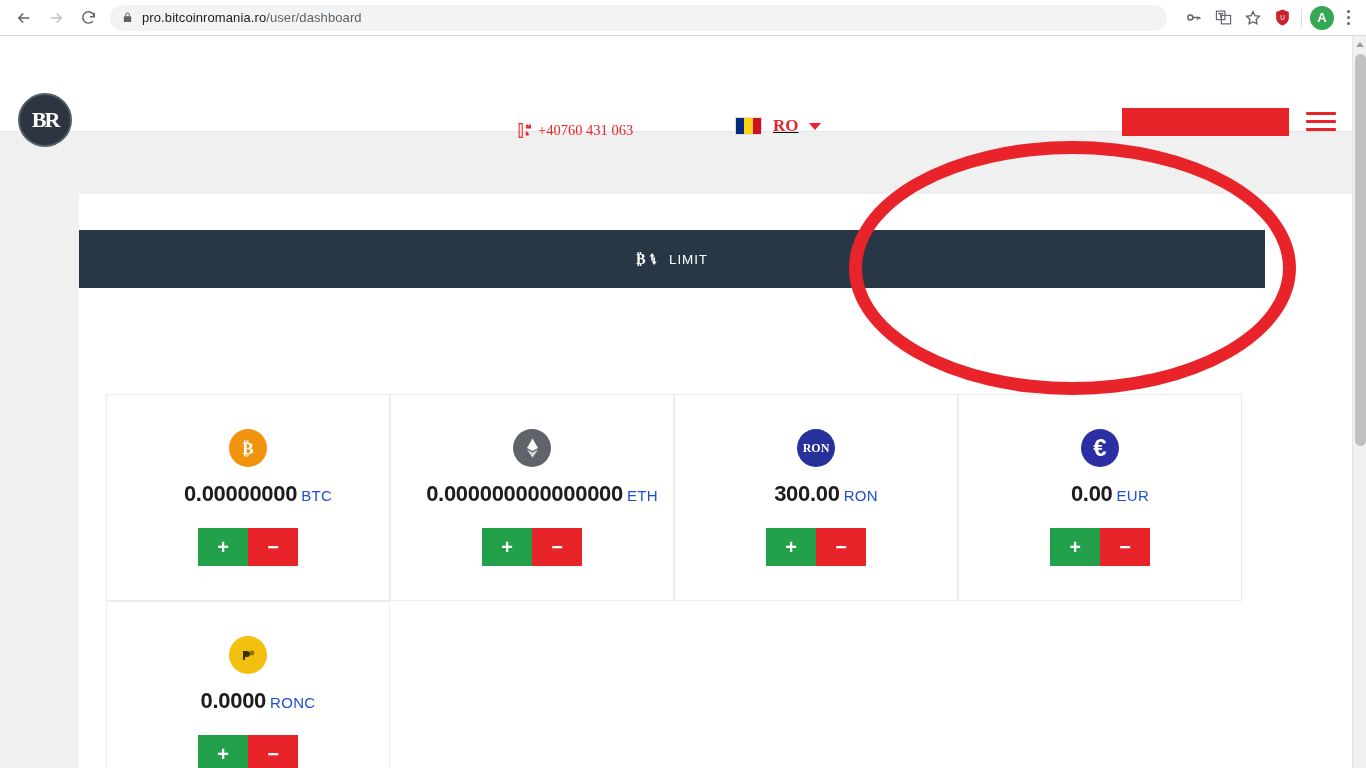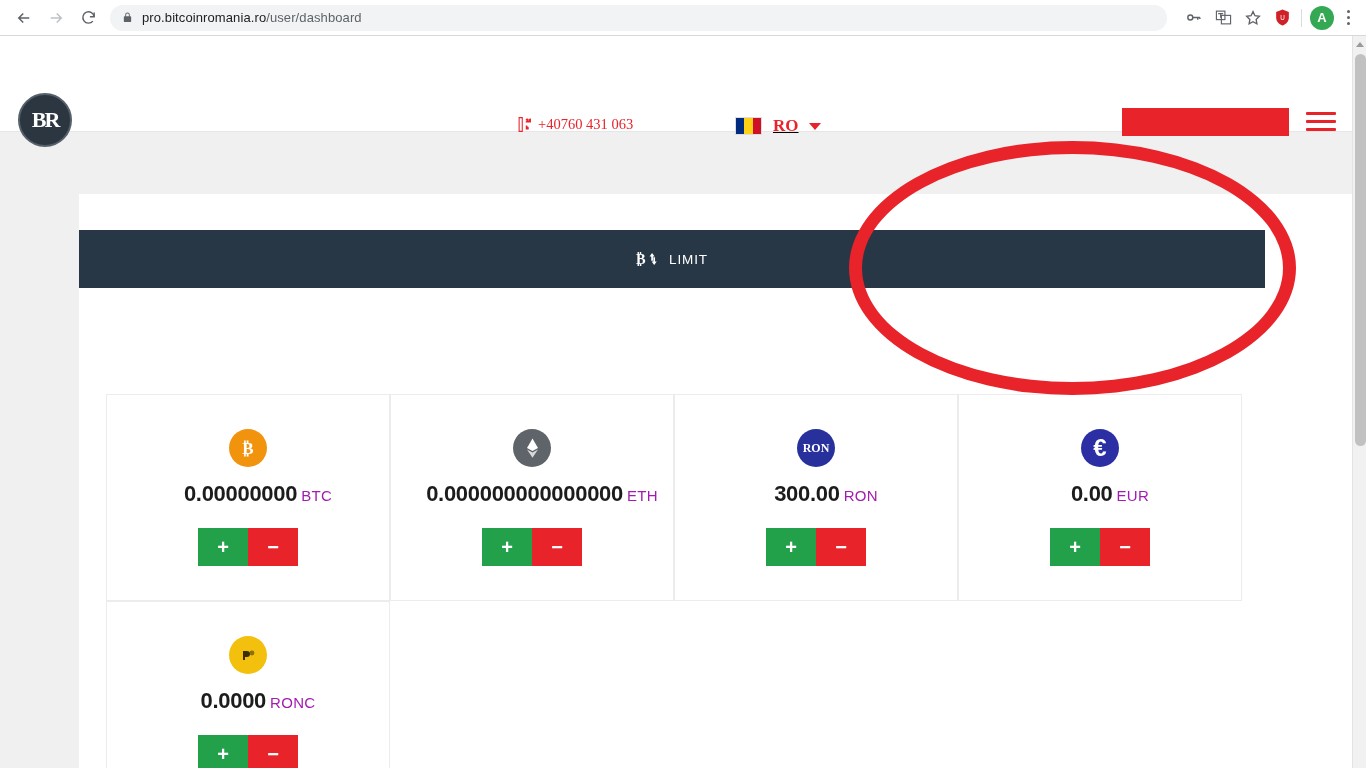--- a/index.html
+++ b/index.html
@@ -75,21 +75,21 @@
     border-radius: 50%;
     background: #2b3640;
     border: 2px solid #55606b;
     display: flex; align-items: center; justify-content: center;
   }
   .logo span {
     color: #ffffff; font-size: 22px; font-weight: bold;
     font-family: "Liberation Serif", serif; letter-spacing: -2px;
   }
   .phone {
-    position: absolute; left: 516px; top: 80px;
+    position: absolute; left: 516px; top: 86px;
     display: flex; align-items: flex-end;
     color: #e8232a; font-size: 14.5px;
     font-family: "Liberation Serif", serif;
   }
   .phone .pico { margin-right: 7px; display: flex; }
   .lang {
     position: absolute; left: 735px; top: 80px;
     display: flex; align-items: center; text-decoration: underline;
   }
   .flag { width: 27px; height: 18px; display: flex; border: 1px solid #ddd; }
@@ -168,21 +168,21 @@
   .coin.eth { background: #5e6469; }
   .coin.ron { background: #28309b; font-size: 12px; font-weight: bold; font-family: "Liberation Serif", serif; }
   .coin.eur { background: #2b2fa3; font-size: 24px; font-weight: bold; }
   .coin.ronc { background: #f2c00d; }
   .bal {
     margin-top: 14px;
     display: flex; align-items: baseline;
     white-space: nowrap;
   }
   .bal .amt { font-size: 22px; font-weight: bold; color: #1c1c1c; letter-spacing: -.3px; margin-left: 20px; }
-  .bal .cur { font-size: 15px; color: #a21caf; margin-left: 4px; letter-spacing: .3px; }
+  .bal .cur { font-size: 15px; color: #1d4ed8; margin-left: 4px; letter-spacing: .3px; }
   .pm { margin-top: 21px; display: flex; }
   .pm button {
     width: 50px; height: 38px; border: 0; cursor: pointer;
     color: #ffffff; font-size: 20px; font-weight: bold;
     line-height: 38px; padding: 0;
     font-family: "Liberation Sans", sans-serif;
   }
   .pm .plus { background: #22a04a; }
   .pm .minus { background: #e8232a; }
 

